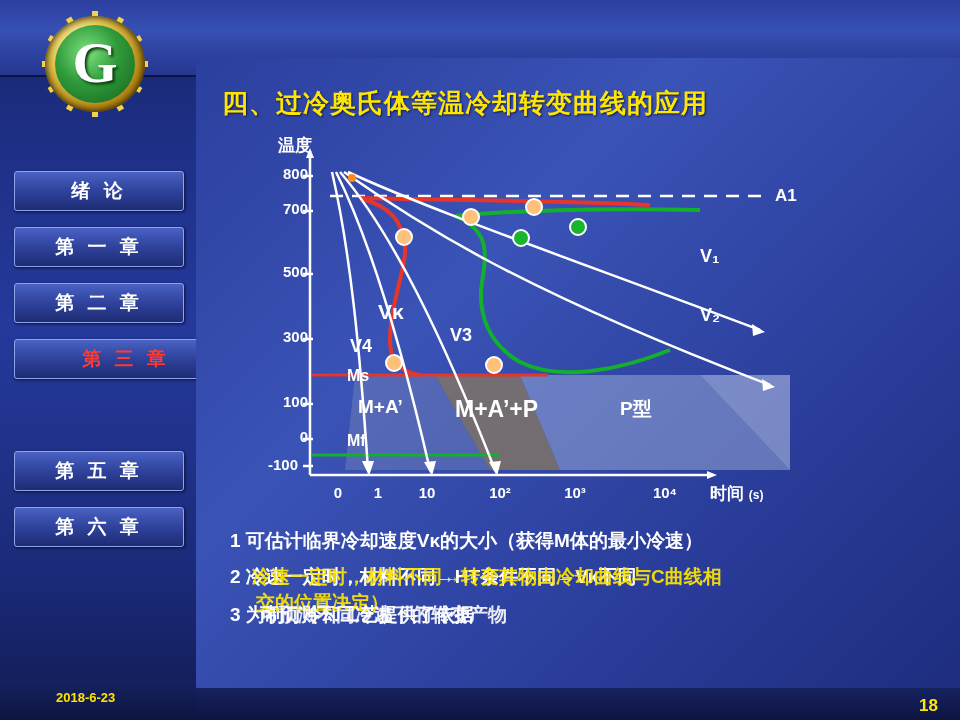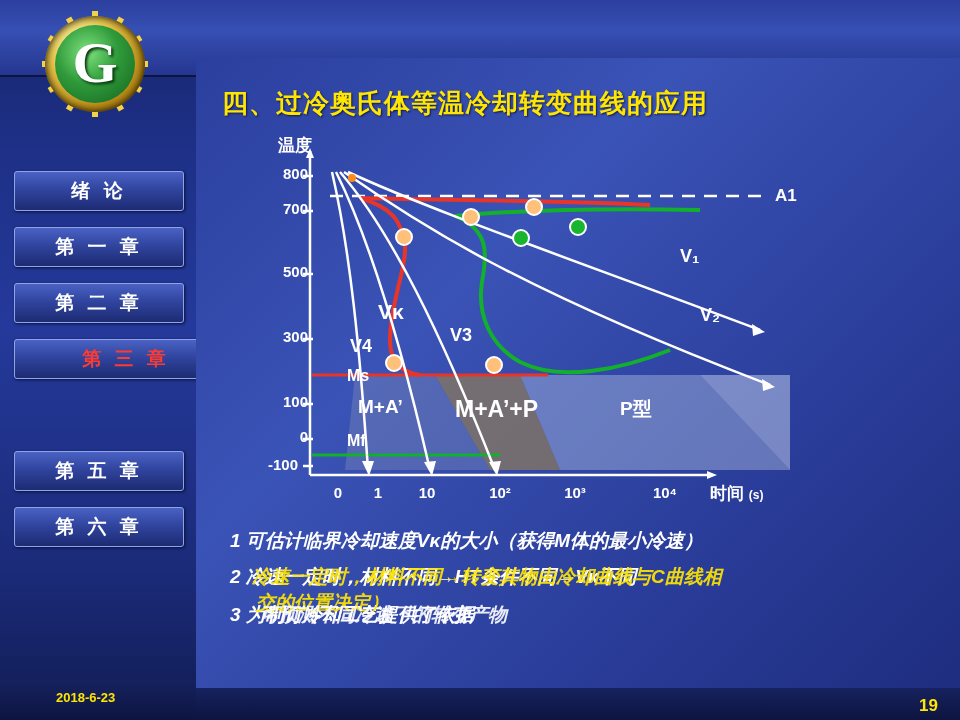--- a/index.html
+++ b/index.html
@@ -95,21 +95,21 @@
   }
   .legendbox div{
     position:absolute;left:0;font-size:14px;font-weight:bold;color:#ffffff;white-space:nowrap;
   }
   .legendbox .rd{color:#ff2a1a;}
   
   .bullets{
     position:absolute;left:230px;top:580px;width:700px;color:#ffffff;
   }
   .bullet{
-    position:absolute;left:0;font-size:19px;font-weight:bold;color:#ffffff;white-space:nowrap;font-style:italic;
+    position:absolute;left:0;font-size:19px;font-weight:bold;color:#ffffff;white-space:nowrap;
   }
   
   .footbar{
     position:absolute;left:196px;bottom:0;width:764px;height:32px;
     background:linear-gradient(180deg,#16225f 0%,#0d1440 100%);
   }
   .pagenum{
     position:absolute;right:22px;bottom:4px;color:#ffe600;font-size:17px;font-weight:bold;
   }
 </style>
@@ -230,34 +230,34 @@
       <circle cx="394" cy="363" r="8" fill="#ffc07a" stroke="#ffffff" stroke-width="2"></circle>
       <circle cx="494" cy="365" r="8" fill="#ffc07a" stroke="#ffffff" stroke-width="2"></circle>
     </svg>
 
     <div class="lbl lbl-white" style="left:775px;top:186px;font-size:17px">A1</div>
     <div class="lbl lbl-white" style="left:347px;top:367px;font-size:16px">Ms</div>
     <div class="lbl lbl-white" style="left:347px;top:432px;font-size:16px">Mf</div>
     <div class="lbl lbl-white" style="left:378px;top:300px;font-size:21px">Vκ</div>
     <div class="lbl lbl-white" style="left:350px;top:336px;font-size:18px">V4</div>
     <div class="lbl lbl-white" style="left:450px;top:325px;font-size:18px">V3</div>
-    <div class="lbl lbl-white" style="left:680px;top:246px;font-size:18px">V₁</div>
+    <div class="lbl lbl-white" style="left:700px;top:246px;font-size:18px">V₁</div>
     <div class="lbl lbl-white" style="left:700px;top:305px;font-size:18px">V₂</div>
     <div class="lbl lbl-white" style="left:358px;top:396px;font-size:19px">M+A’</div>
     <div class="lbl lbl-white" style="left:455px;top:396px;font-size:23px">M+A’+P</div>
     <div class="lbl lbl-white" style="left:620px;top:396px;font-size:19px">P型</div>
   </div>
 
 
   <div class="bullets">
     <div class="bullet" style="top:-52px">1 可估计临界冷却速度Vκ的大小（获得M体的最小冷速）</div>
     <div class="bullet" style="top:-16px">2 冷速一定时，材料不同→HT条件不同→Vκ不同</div>
     <div class="bullet" style="top:22px">3 为制订冷却工艺提供了依据</div>
     <div class="bullet" style="top:-16px;left:22px;color:#ffe600;opacity:0.92">冷速一定时，材料不同→转变其物由冷却曲线与C曲线相</div>
     <div class="bullet" style="top:10px;left:26px;color:#ffe600;opacity:0.92">交的位置决定）</div>
     <div class="bullet" style="top:22px;left:30px;color:#ffffff;opacity:0.9">可预测不同冷速下的转变产物</div>
   </div>
 
   <div class="footbar">
-    <div class="pagenum">19</div>
+    <div class="pagenum">18</div>
   </div>
 
 </div>
 
 </body></html>

